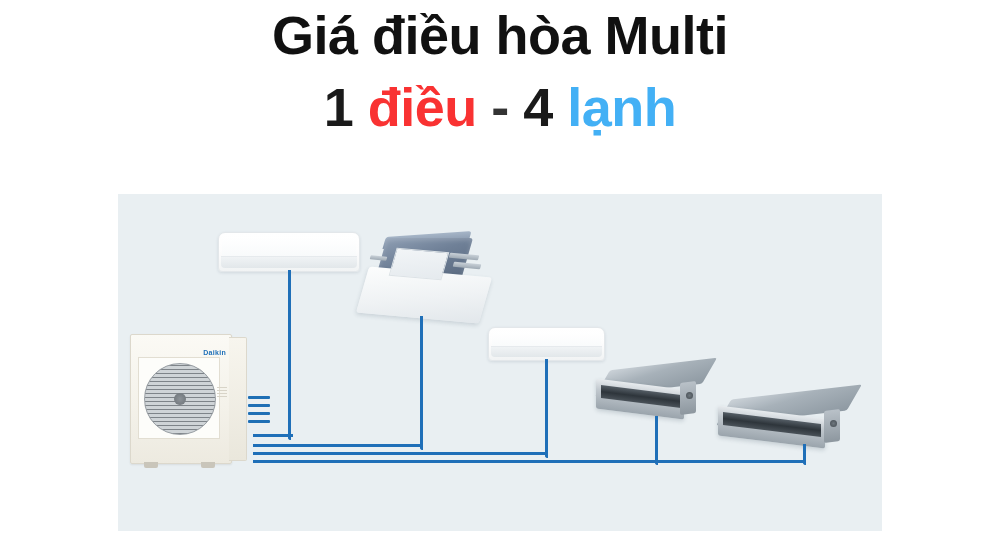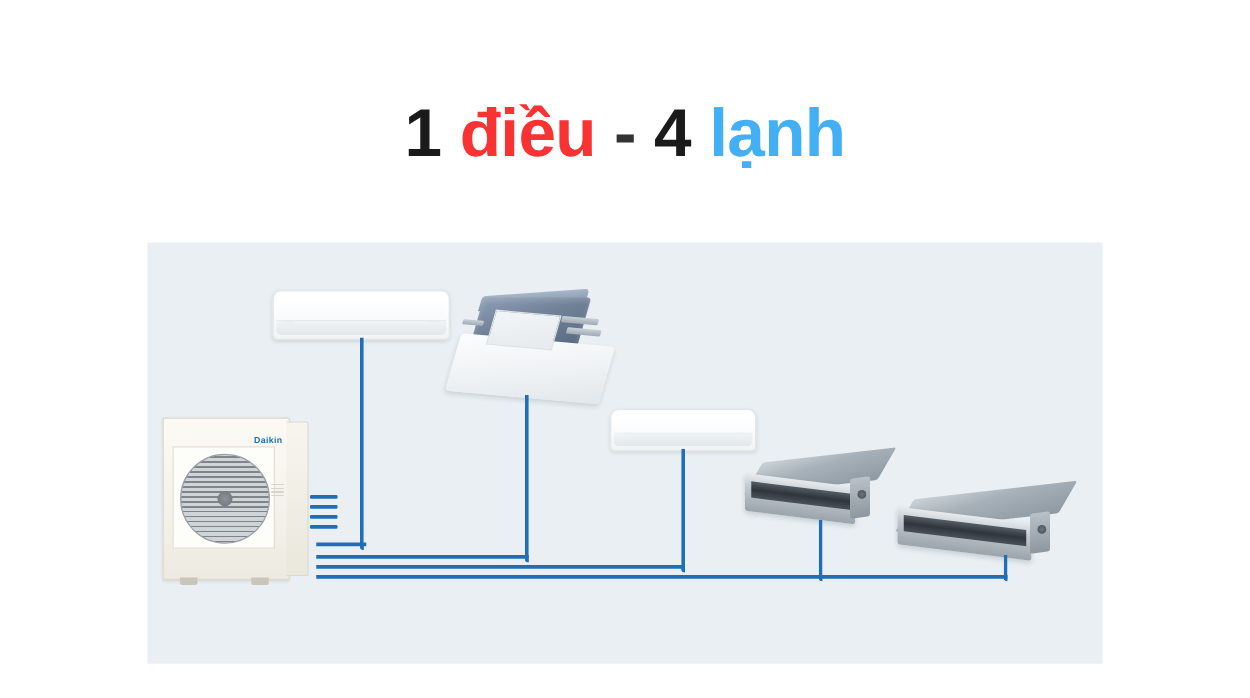--- a/index.html
+++ b/index.html
@@ -234,20 +234,21 @@
   .elbow-dl {
     border-width: 0 0 3px 3px;
     border-radius: 0 0 0 5px;
   }
 </style>
 </head>
 <body>
 
 <div id="title-block">
 
+  <div id="title-line-1" class="title-line">Giá điều hòa Multi</div>
 
   <div id="title-line-2" class="title-line">
     <span class="t-dark">1</span><span>&nbsp;</span><span class="t-red">điều</span><span>&nbsp;</span><span class="t-sep">-</span><span>&nbsp;</span><span class="t-dark">4</span><span>&nbsp;</span><span class="t-blue">lạnh</span>
   </div>
 
 </div>
 
 <div id="diagram-panel">
 
   <div class="device" id="outdoor-unit">

